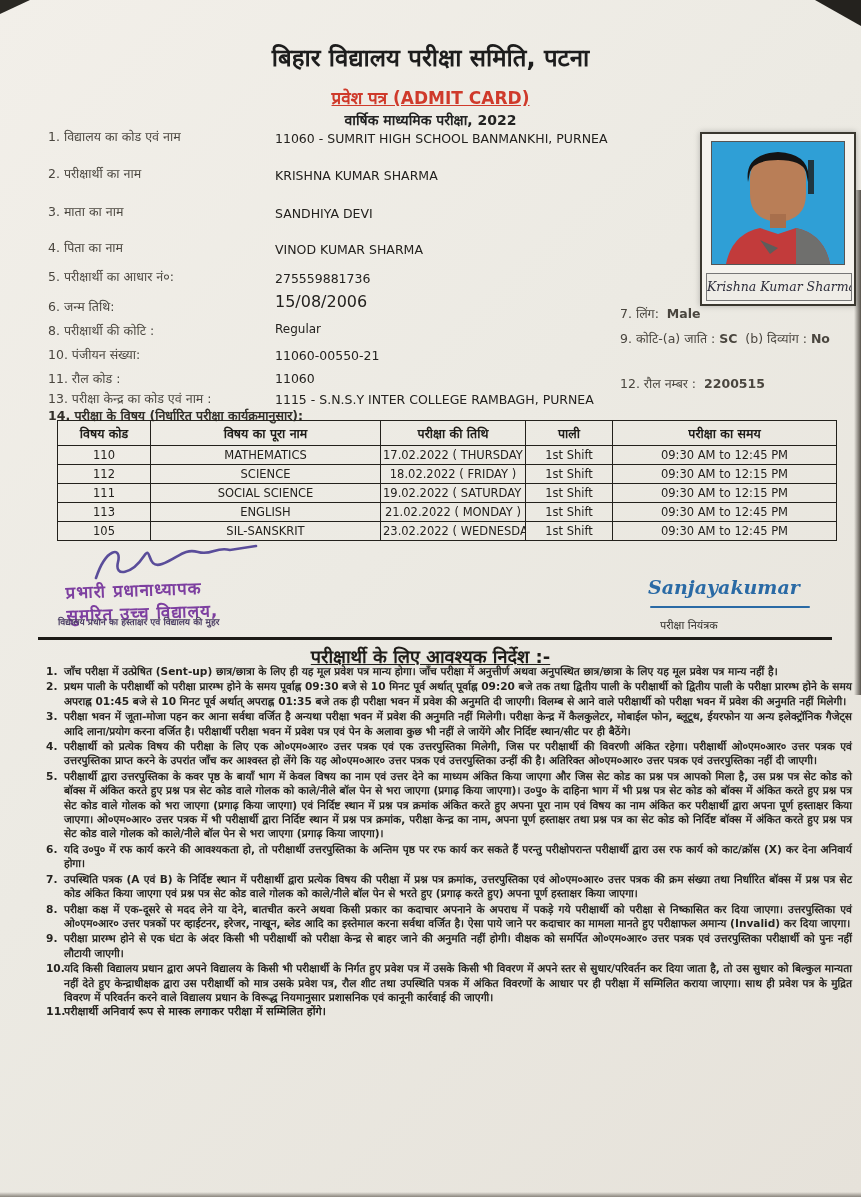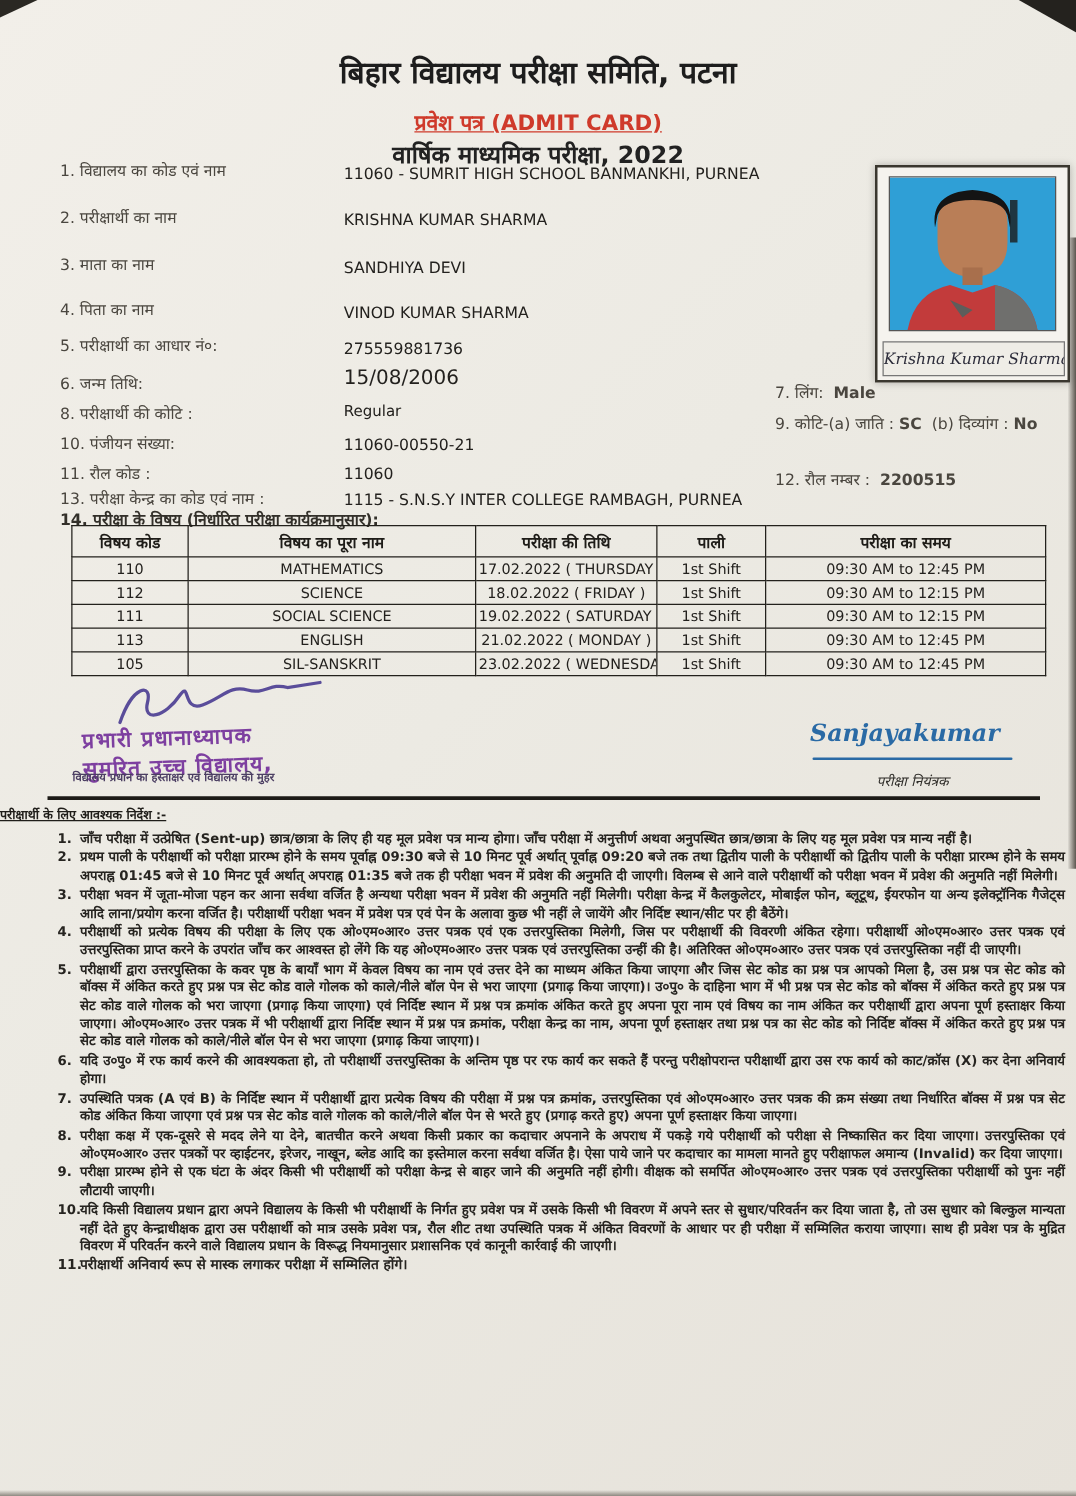--- a/index.html
+++ b/index.html
@@ -9,21 +9,21 @@
     font-family:"DejaVu Sans","Liberation Sans",sans-serif;color:#2b2b2b;
   }
   
   .corner-tl{position:absolute;left:0;top:0;width:0;height:0;border-top:14px solid #2a2823;border-right:30px solid transparent;}
   .corner-tr{position:absolute;right:0;top:0;width:0;height:0;border-top:26px solid #24221e;border-left:46px solid transparent;}
   .edge-r{position:absolute;right:0;top:190px;width:7px;height:505px;background:linear-gradient(to left,#57524b,rgba(87,82,75,0));}
   .edge-b{position:absolute;left:0;bottom:0;width:100%;height:5px;background:linear-gradient(to top,#8a857d,rgba(138,133,125,0));}
 
   .hdr-board{position:absolute;top:40px;left:0;width:100%;text-align:center;font-size:24px;font-weight:bold;color:#1d1d1d;}
   .hdr-admit{position:absolute;top:86px;left:0;width:100%;text-align:center;font-size:17px;font-weight:bold;color:#cf3a2b;text-decoration:underline;}
-  .hdr-exam{position:absolute;top:110px;left:0;width:100%;text-align:center;font-size:19px;font-weight:bold;color:#222;}
+  .hdr-exam{position:absolute;top:110px;left:0;width:100%;text-align:center;font-size:14px;font-weight:bold;color:#222;}
 
   .lbl{position:absolute;font-size:12.5px;color:#4a463f;white-space:nowrap;}
   .val{position:absolute;font-size:12.5px;font-weight:normal;color:#23211e;white-space:nowrap;}
   .val-big{font-size:16px;}
 
   .photo-box{position:absolute;left:700px;top:132px;width:152px;height:170px;background:#f5f3ee;border:2px solid #3a372f;box-shadow:0 0 6px rgba(0,0,0,.25);}
   .photo-img{position:absolute;left:9px;top:7px;width:132px;height:122px;border:1px solid #555;}
   .photo-caption{position:absolute;left:4px;bottom:3px;width:144px;height:26px;border:1px solid #777;background:#efede7;
     font-family:"DejaVu Serif","Liberation Serif",serif;font-style:italic;font-size:12.5px;color:#2c2c3a;text-align:center;line-height:26px;white-space:nowrap;overflow:hidden;}
 
@@ -33,24 +33,24 @@
   table.subjects td{font-size:11.5px;height:16px;color:#23211e;font-weight:500;}
 
   .sig-scribble{position:absolute;left:88px;top:540px;}
   .stamp{position:absolute;left:66px;top:578px;color:#7d3fa0;transform:rotate(-2deg);}
   .stamp .s1{font-size:17px;font-weight:bold;letter-spacing:1px;}
   .stamp .s2{font-size:17px;font-weight:bold;letter-spacing:1px;}
   .stamp-caption{position:absolute;left:58px;top:615px;font-size:9px;color:#4c3f63;font-weight:bold;}
   .sig-right{position:absolute;left:648px;top:576px;width:180px;text-align:left;
     font-family:"DejaVu Serif","Liberation Serif",serif;font-style:italic;font-weight:bold;font-size:19px;color:#2a6aa5;white-space:nowrap;}
   .sig-right-line{position:absolute;left:650px;top:606px;width:160px;height:2px;background:#2a6aa5;border-radius:2px;}
-  .sig-right-caption{position:absolute;left:660px;top:617px;width:140px;text-align:center;font-size:11px;color:#2f2d29;font-style:italic;}
+  .sig-right-caption{position:absolute;left:660px;top:617px;width:140px;font-size:11px;color:#2f2d29;}
 
   .divider{position:absolute;left:38px;top:637px;width:794px;height:3px;background:#1d1b17;}
-  .inst-title{position:absolute;top:644px;left:0;width:100%;text-align:left;font-size:10px;font-weight:bold;text-decoration:underline;color:#1f1d19;}
+  .inst-title{position:absolute;top:644px;left:0;width:100%;text-align:center;font-size:18px;font-weight:bold;text-decoration:underline;color:#1f1d19;}
   ol.inst{position:absolute;left:46px;top:664px;width:788px;margin:0;padding:0 0 0 18px;list-style:none;counter-reset:inst;}
   ol.inst li{counter-increment:inst;position:relative;font-size:10.6px;line-height:14.4px;font-weight:600;color:#262420;text-align:justify;margin-bottom:1px;}
   ol.inst li::before{content:counter(inst) ".";position:absolute;left:-18px;top:0;font-weight:bold;}
   ol.inst li:last-child{font-weight:bold;font-size:11px;}
 </style>
 </head>
 <body>
 
 <div class="sheet">
   <div class="corner-tl"></div>

